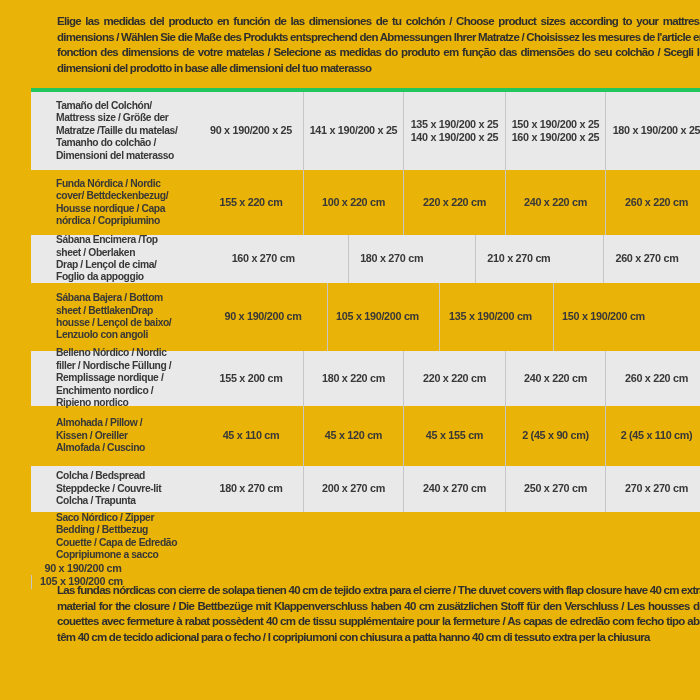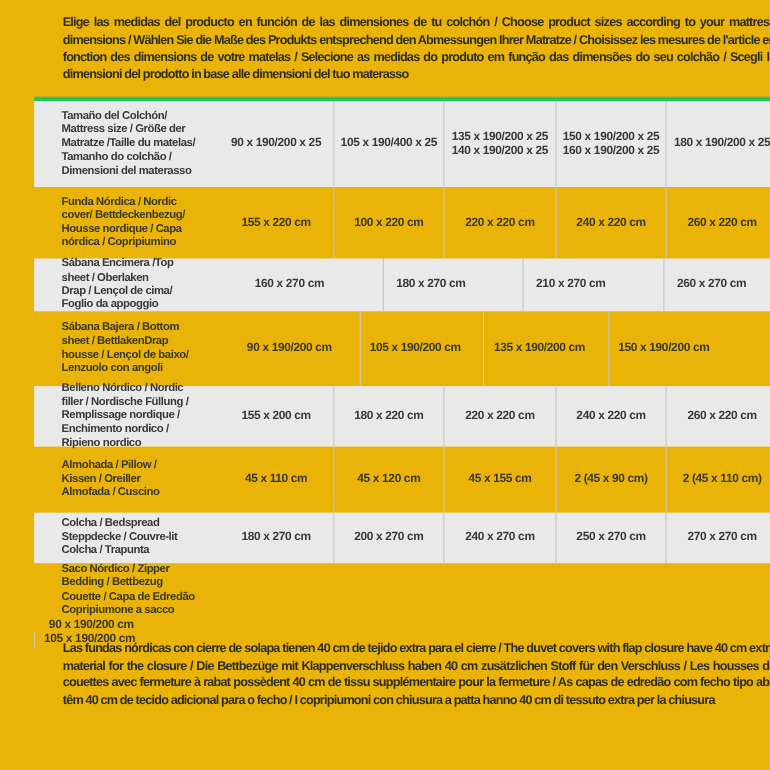--- a/index.html
+++ b/index.html
@@ -74,21 +74,21 @@
 
   <div class="size-table">
 
     <div class="trow shade r1">
       <div class="cell lbl">Tamaño del Colchón/
 Mattress size / Größe der
 Matratze /Taille du matelas/
 Tamanho do colchão /
 Dimensioni del materasso</div>
       <div class="cell val v1">90 x 190/200 x 25</div>
-      <div class="cell val v2">105 x 190/400 x 25</div>
+      <div class="cell val v2">141 x 190/200 x 25</div>
       <div class="cell val v3">135 x 190/200 x 25
 140 x 190/200 x 25</div>
       <div class="cell val v4">150 x 190/200 x 25
 160 x 190/200 x 25</div>
       <div class="cell val v5">180 x 190/200 x 25</div>
       <div class="sp"></div>
     </div>
 
     <div class="trow r2">
       <div class="cell lbl">Funda Nórdica / Nordic

